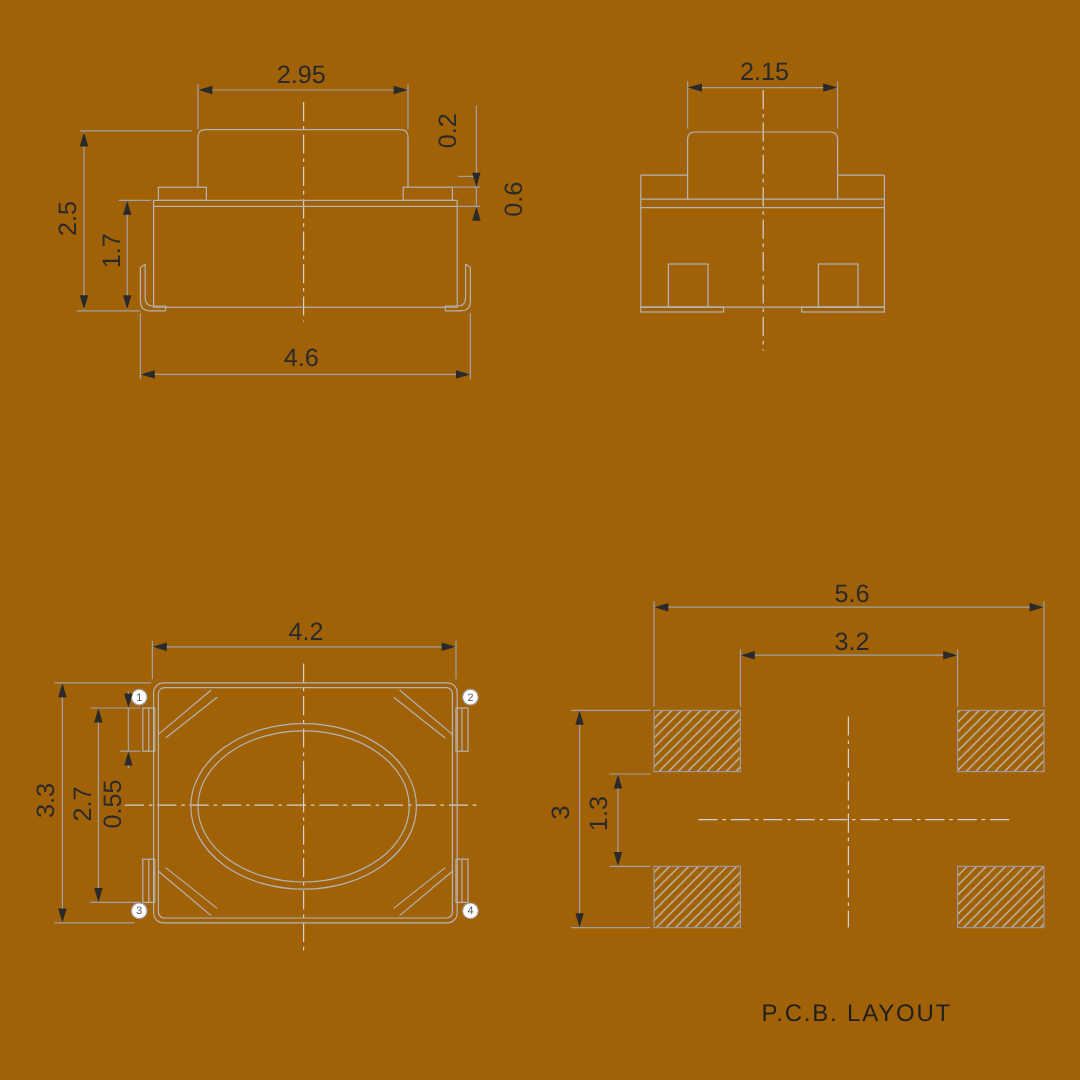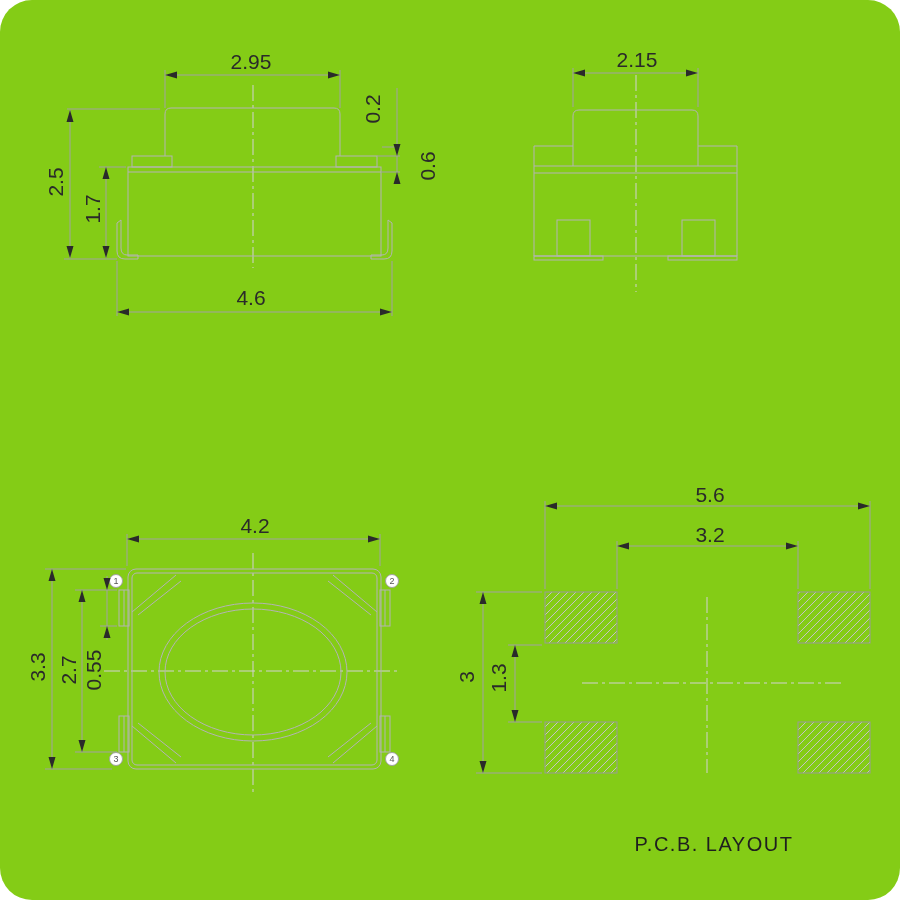--- a/index.html
+++ b/index.html
@@ -1,16 +1,16 @@
 <!DOCTYPE html>
 <html><head>
 <meta charset="utf-8">
 <style>
   html,body{margin:0;padding:0;background:#fff;}
-  .canvas{position:relative;width:900px;height:900px;background:#84cc16;font-family:"Liberation Sans",sans-serif;border-radius:32px;}
+  .canvas{position:relative;width:900px;height:900px;background:#a16207;font-family:"Liberation Sans",sans-serif;}
   svg{display:block}
   .outline{stroke:#b4b4b4;stroke-width:1;fill:none;}
   .dim{stroke:#a2a2a2;stroke-width:1;fill:none;}
   .cl{stroke:#d2d2d2;stroke-width:1;fill:none;stroke-dasharray:16 4 3 4;}
   .arr{fill:#2a2a2a;stroke:none;}
   .dimtext{fill:#2a2a2a;font-size:21px;font-family:"Liberation Sans",sans-serif;}
   .pintext{fill:#555;font-size:9px;font-family:"Liberation Sans",sans-serif;}
   .balloon{stroke:#a2a2a2;fill:#ffffff;stroke-width:1;}
   .pad{stroke:#9a9a9a;stroke-width:1;}
   .viewlabel{fill:#1f1f1f;font-size:20px;letter-spacing:1.5px;font-family:"Liberation Sans",sans-serif;}

